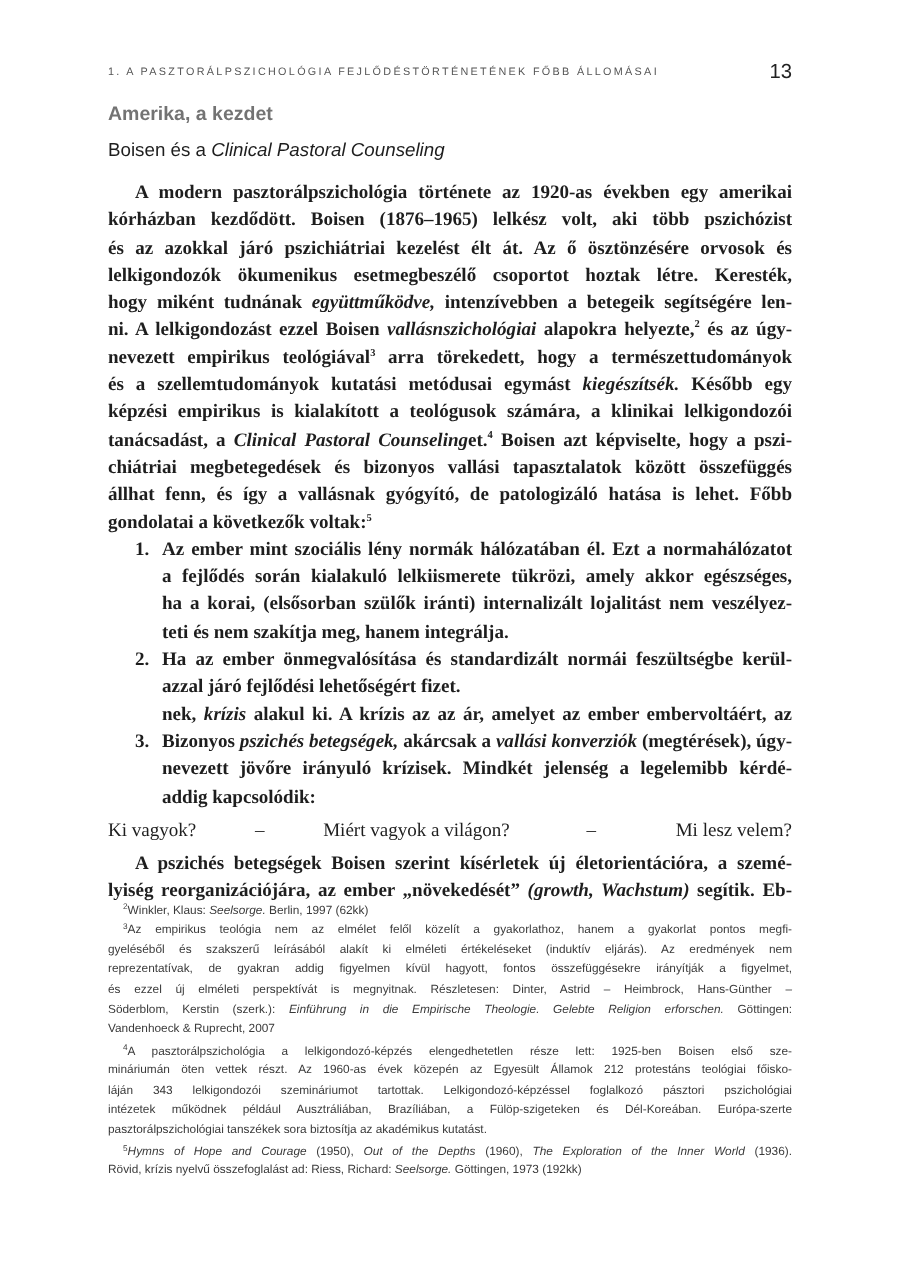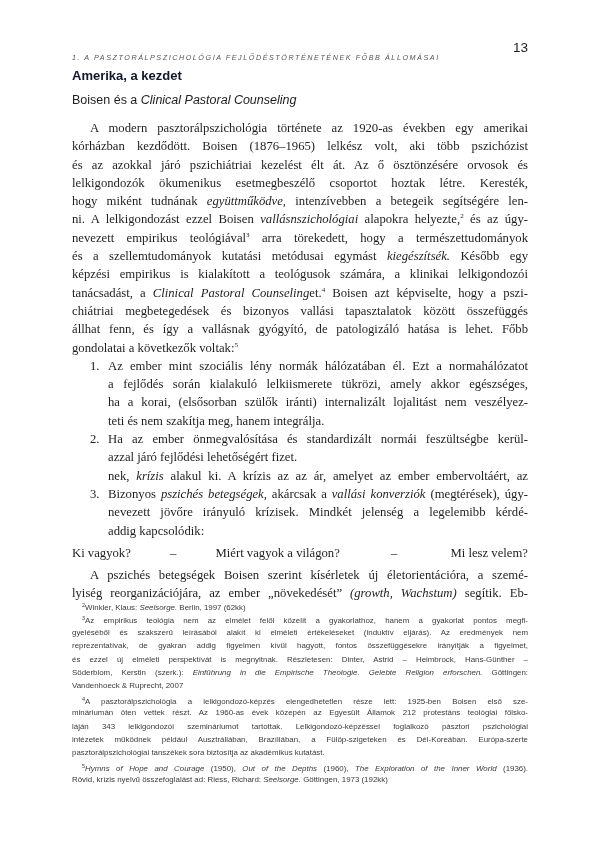--- a/index.html
+++ b/index.html
@@ -1,24 +1,24 @@
 <!DOCTYPE html>
 <html><head>
 <meta charset="utf-8">
 <style>
   html, body { margin: 0; padding: 0; background: #ffffff; }
   body { width: 600px; height: 854px; position: relative; overflow: hidden; color: #1e1e1e; }
   .page { position: absolute; left: 72px; top: 0; width: 456px; }
   .running-head { position: absolute; top: 40px; left: 0; width: 456px; height: 16px; }
-  .running-title { position: absolute; left: 0; top: 13px; font-family: "Liberation Sans", sans-serif; font-size: 7.2px; letter-spacing: 1.55px; color: #555; white-space: nowrap; font-style: italic; }
+  .running-title { position: absolute; left: 0; top: 3px; font-family: "Liberation Sans", sans-serif; font-size: 7.2px; letter-spacing: 1.55px; color: #555; white-space: nowrap; }
   .page-number { position: absolute; right: 0; top: 0; font-family: "Liberation Sans", sans-serif; font-size: 13.5px; color: #222; }
-  .section-heading { position: absolute; top: 68px; left: 0; font-family: "Liberation Sans", sans-serif; font-weight: bold; font-size: 13px; color: #0f172a; }
+  .section-heading { position: absolute; top: 68px; left: 0; font-family: "Liberation Sans", sans-serif; font-weight: bold; font-size: 13px; color: #737373; }
   .subheading { position: absolute; top: 93px; left: 0; font-family: "Liberation Sans", sans-serif; font-size: 12.5px; color: #1e1e1e; white-space: nowrap; }
   .body { position: absolute; top: 119px; left: 0; width: 456px; font-family: "Liberation Serif", serif; font-size: 12.7px; line-height: 18.3px; text-align: justify; }
-  .line { display: block; text-align: justify; text-align-last: justify; white-space: nowrap; height: 18.3px; overflow: visible; }
+  .line { display: block; text-align: justify; text-align-last: justify; white-space: nowrap; height: 18.3px; overflow: visible; font-weight: bold; }
   .line.last { text-align-last: left; }
   .ind { padding-left: 18px; }
   .num { display: inline-block; width: 18px; text-align: left; }
   .li-line { padding-left: 18px; }
   sup { font-size: 7px; vertical-align: 5px; line-height: 0; }
   .questions { display: flex; justify-content: space-between; gap: 0; height: 18.3px; margin-top: 4px; margin-bottom: 4px; font-family: Liberation Serif, serif; }
   .questions span { white-space: pre; }
   .footnotes { position: absolute; top: 599px; left: 0; width: 456px; font-family: "Liberation Sans", sans-serif; font-size: 7.9px; line-height: 13.4px; color: #3a3a3a; }
   .fn-line { display: block; white-space: nowrap; text-align: justify; text-align-last: justify; height: 13.4px; }
   .fn-line.last { text-align-last: left; }

